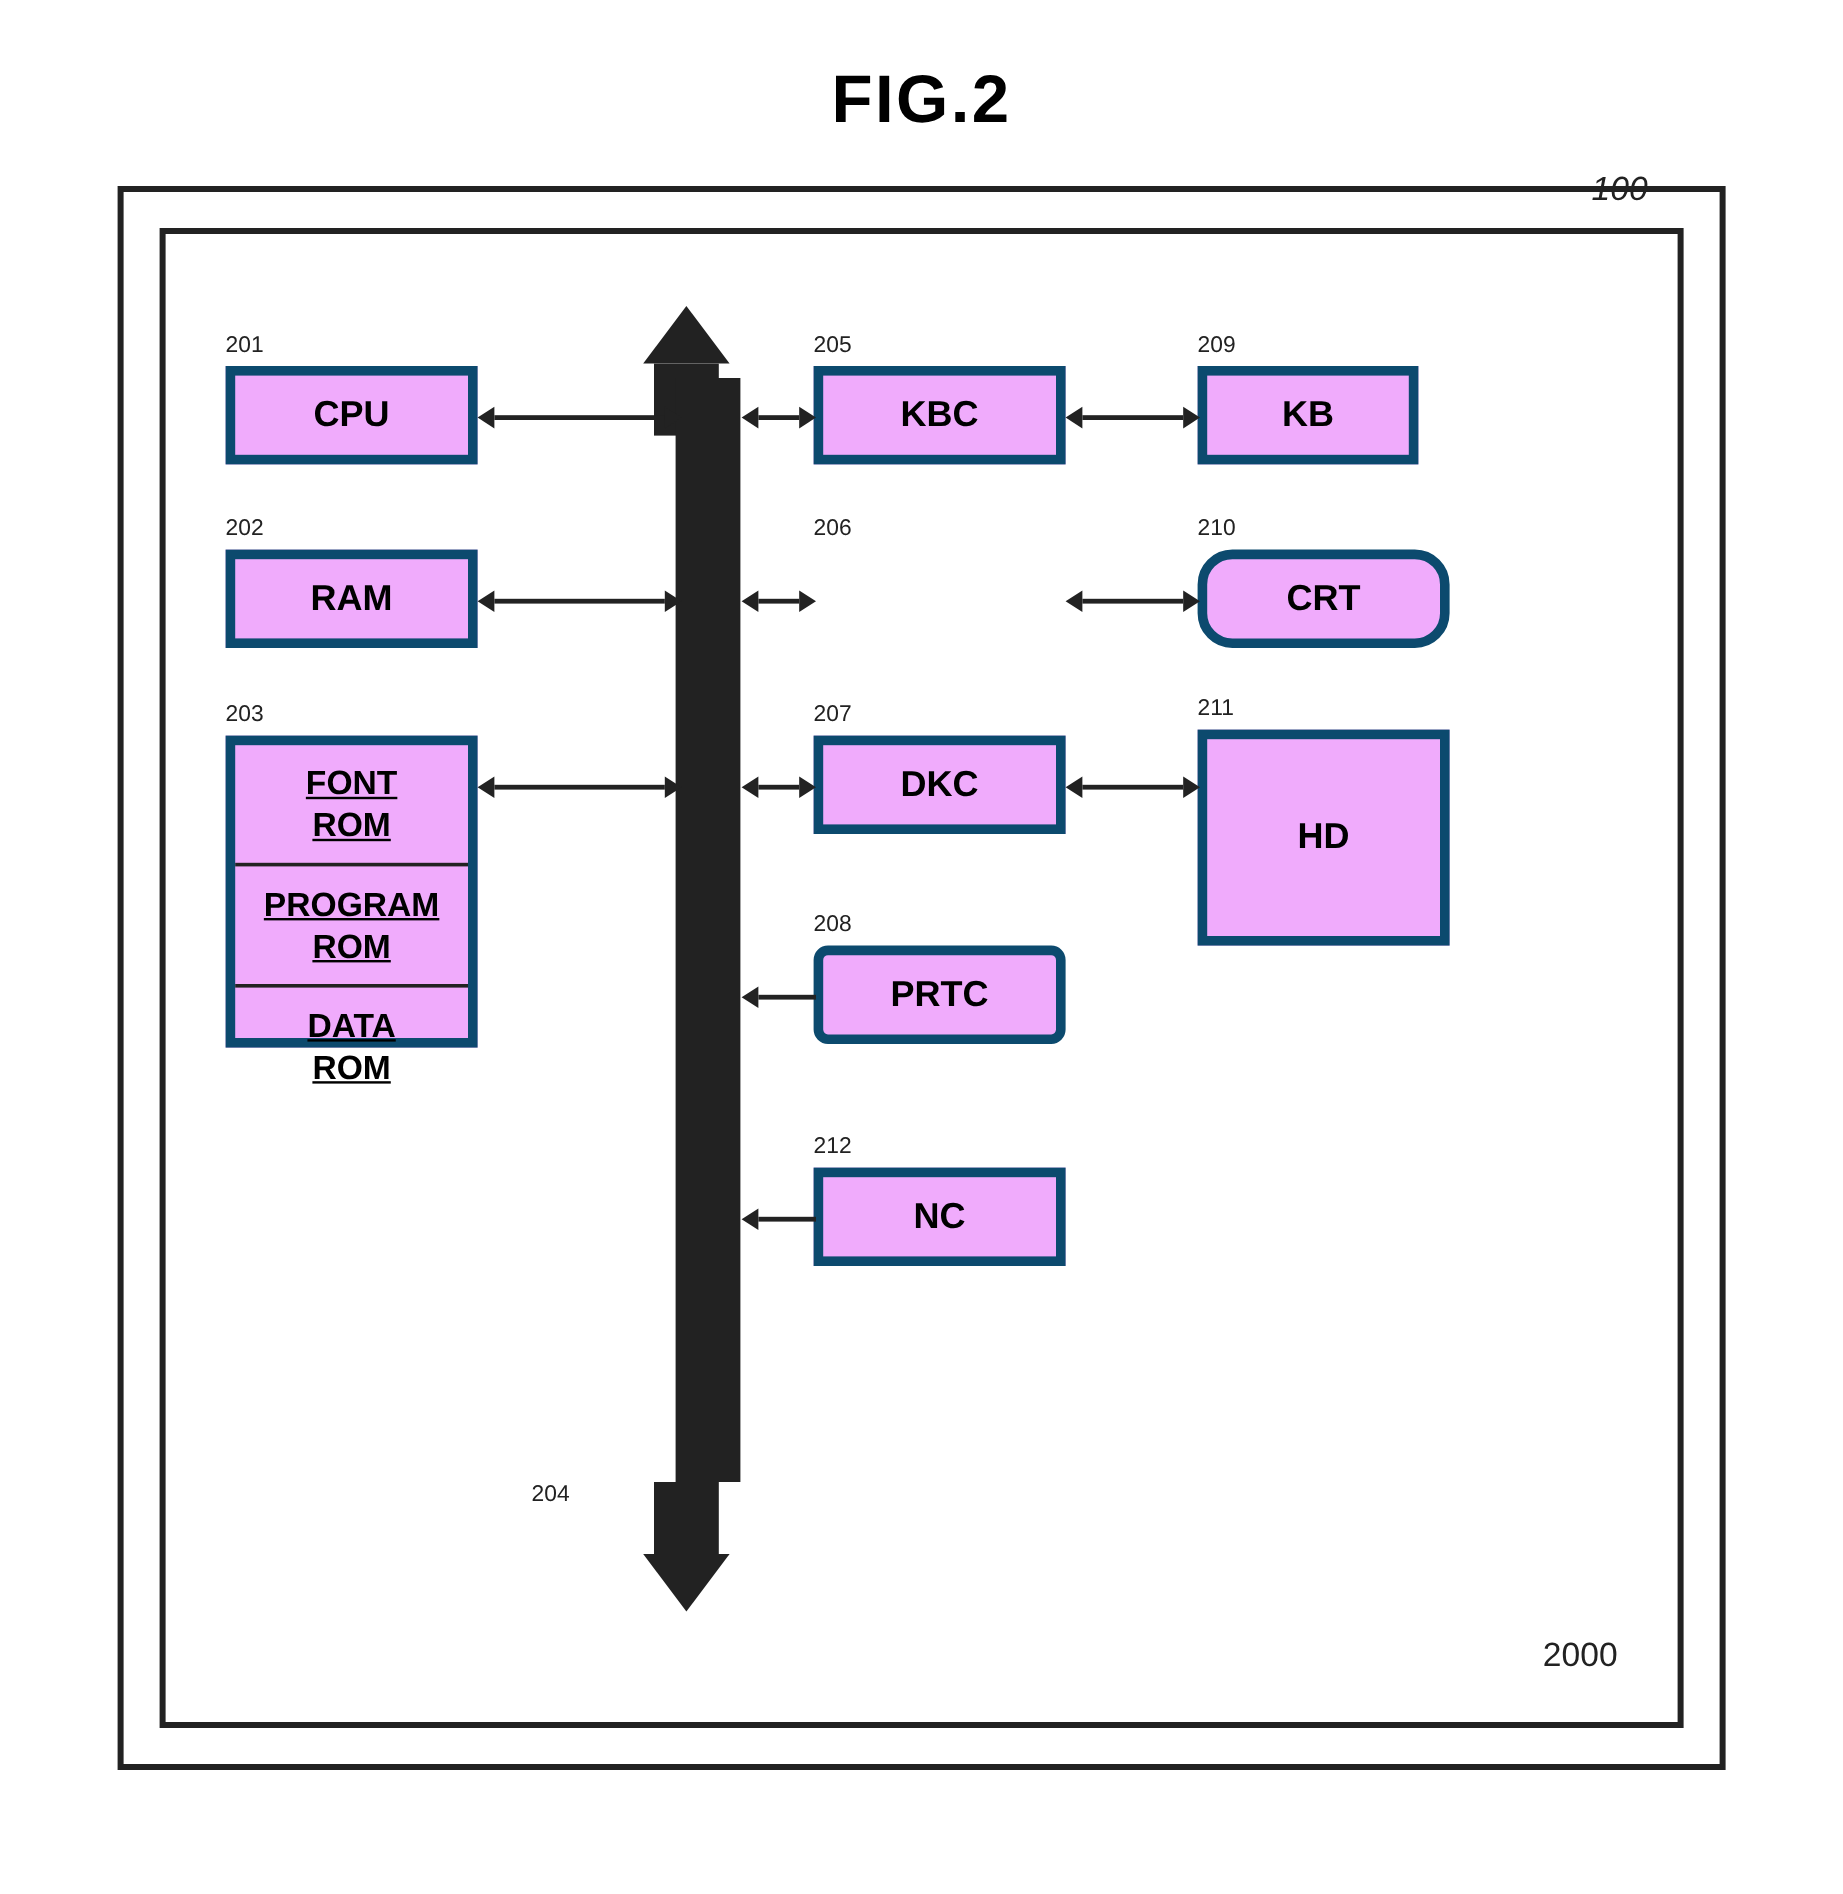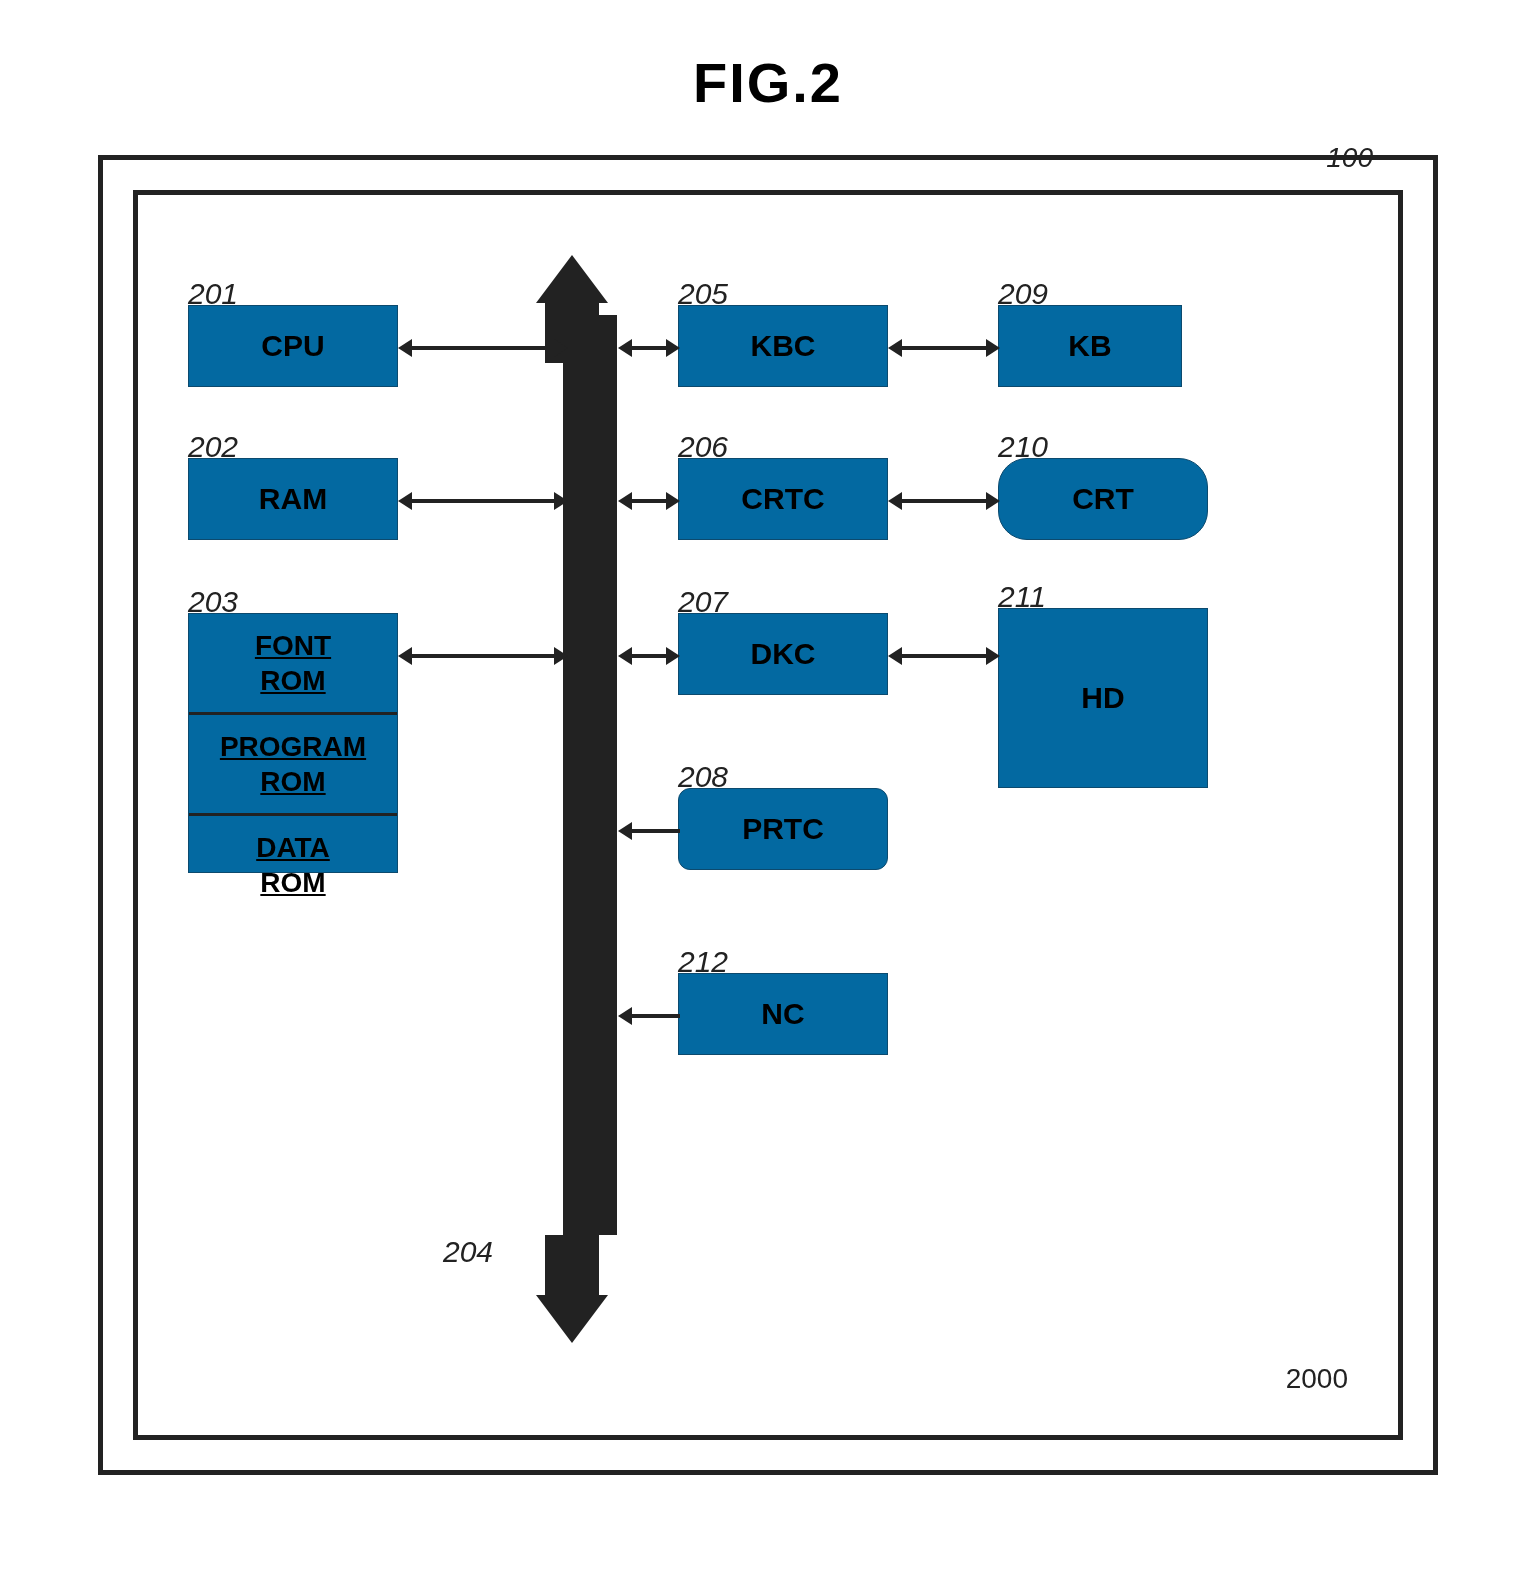--- a/index.html
+++ b/index.html
@@ -55,34 +55,33 @@
     
     .diagram-absolute {
       position: relative;
       width: 1200px;
       height: 1180px;
     }
 
     
     .abs-block {
       position: absolute;
-      border: 1px solid #0c4a6e;
-      background: #0369a1;
+      border: 8px solid #0c4a6e;
+      background: #f0abfc;
       display: flex;
       align-items: center;
       justify-content: center;
       font-size: 30px;
       font-weight: bold;
       text-align: center;
       line-height: 1.25;
     }
     .ref {
       position: absolute;
-      font-size: 30px;
-      font-style: italic;
+      font-size: 19px;
       color: #222;
       white-space: nowrap;
     }
 
     
     .abs-dbl-arrow {
       position: absolute;
       display: flex;
       flex-direction: row;
       align-items: center;
@@ -188,23 +187,20 @@
       </div>
 
       <span class="ref" style="left:265px; top:1010px;">204</span>
 
       <span class="ref" style="left:500px; top:52px;">205</span>
       <div class="abs-block" style="left:500px; top:80px; width:210px; height:82px;">
         <span>KBC</span>
       </div>
 
       <span class="ref" style="left:500px; top:205px;">206</span>
-      <div class="abs-block" style="left:500px; top:233px; width:210px; height:82px;">
-        <span>CRTC</span>
-      </div>
 
       <span class="ref" style="left:500px; top:360px;">207</span>
       <div class="abs-block" style="left:500px; top:388px; width:210px; height:82px;">
         <span>DKC</span>
       </div>
 
       <span class="ref" style="left:500px; top:535px;">208</span>
       <div class="abs-block" style="left:500px; top:563px; width:210px; height:82px;border-radius:12px;">
         <span>PRTC</span>
       </div>

